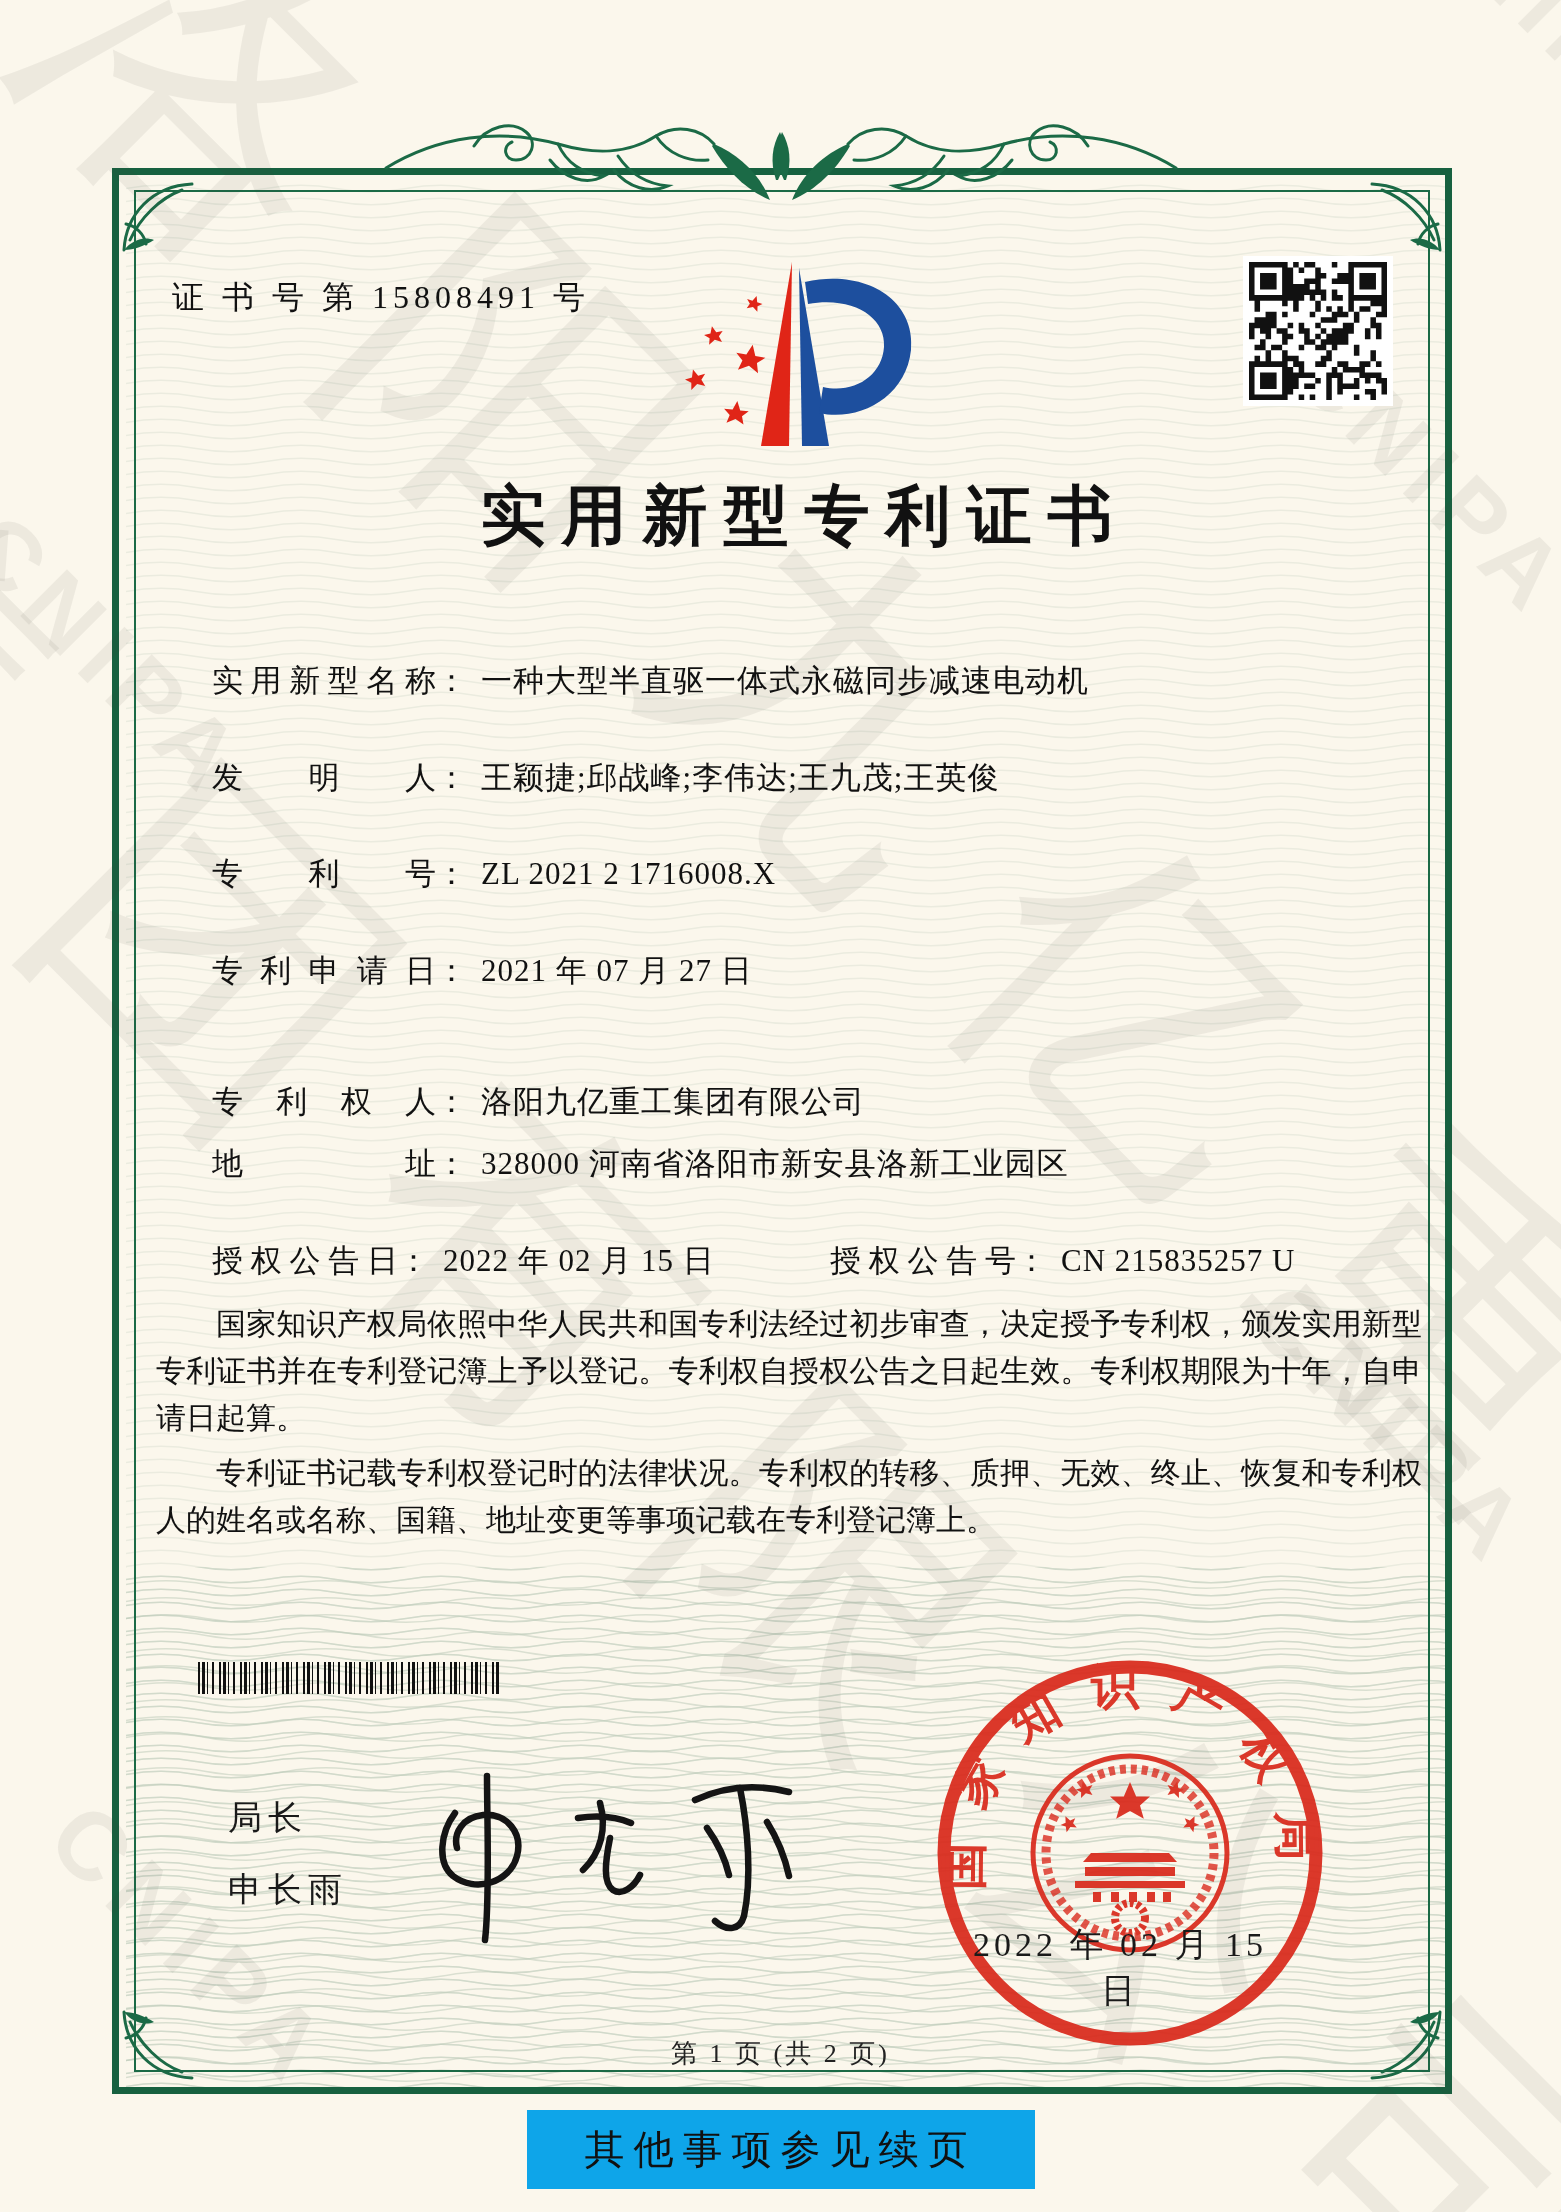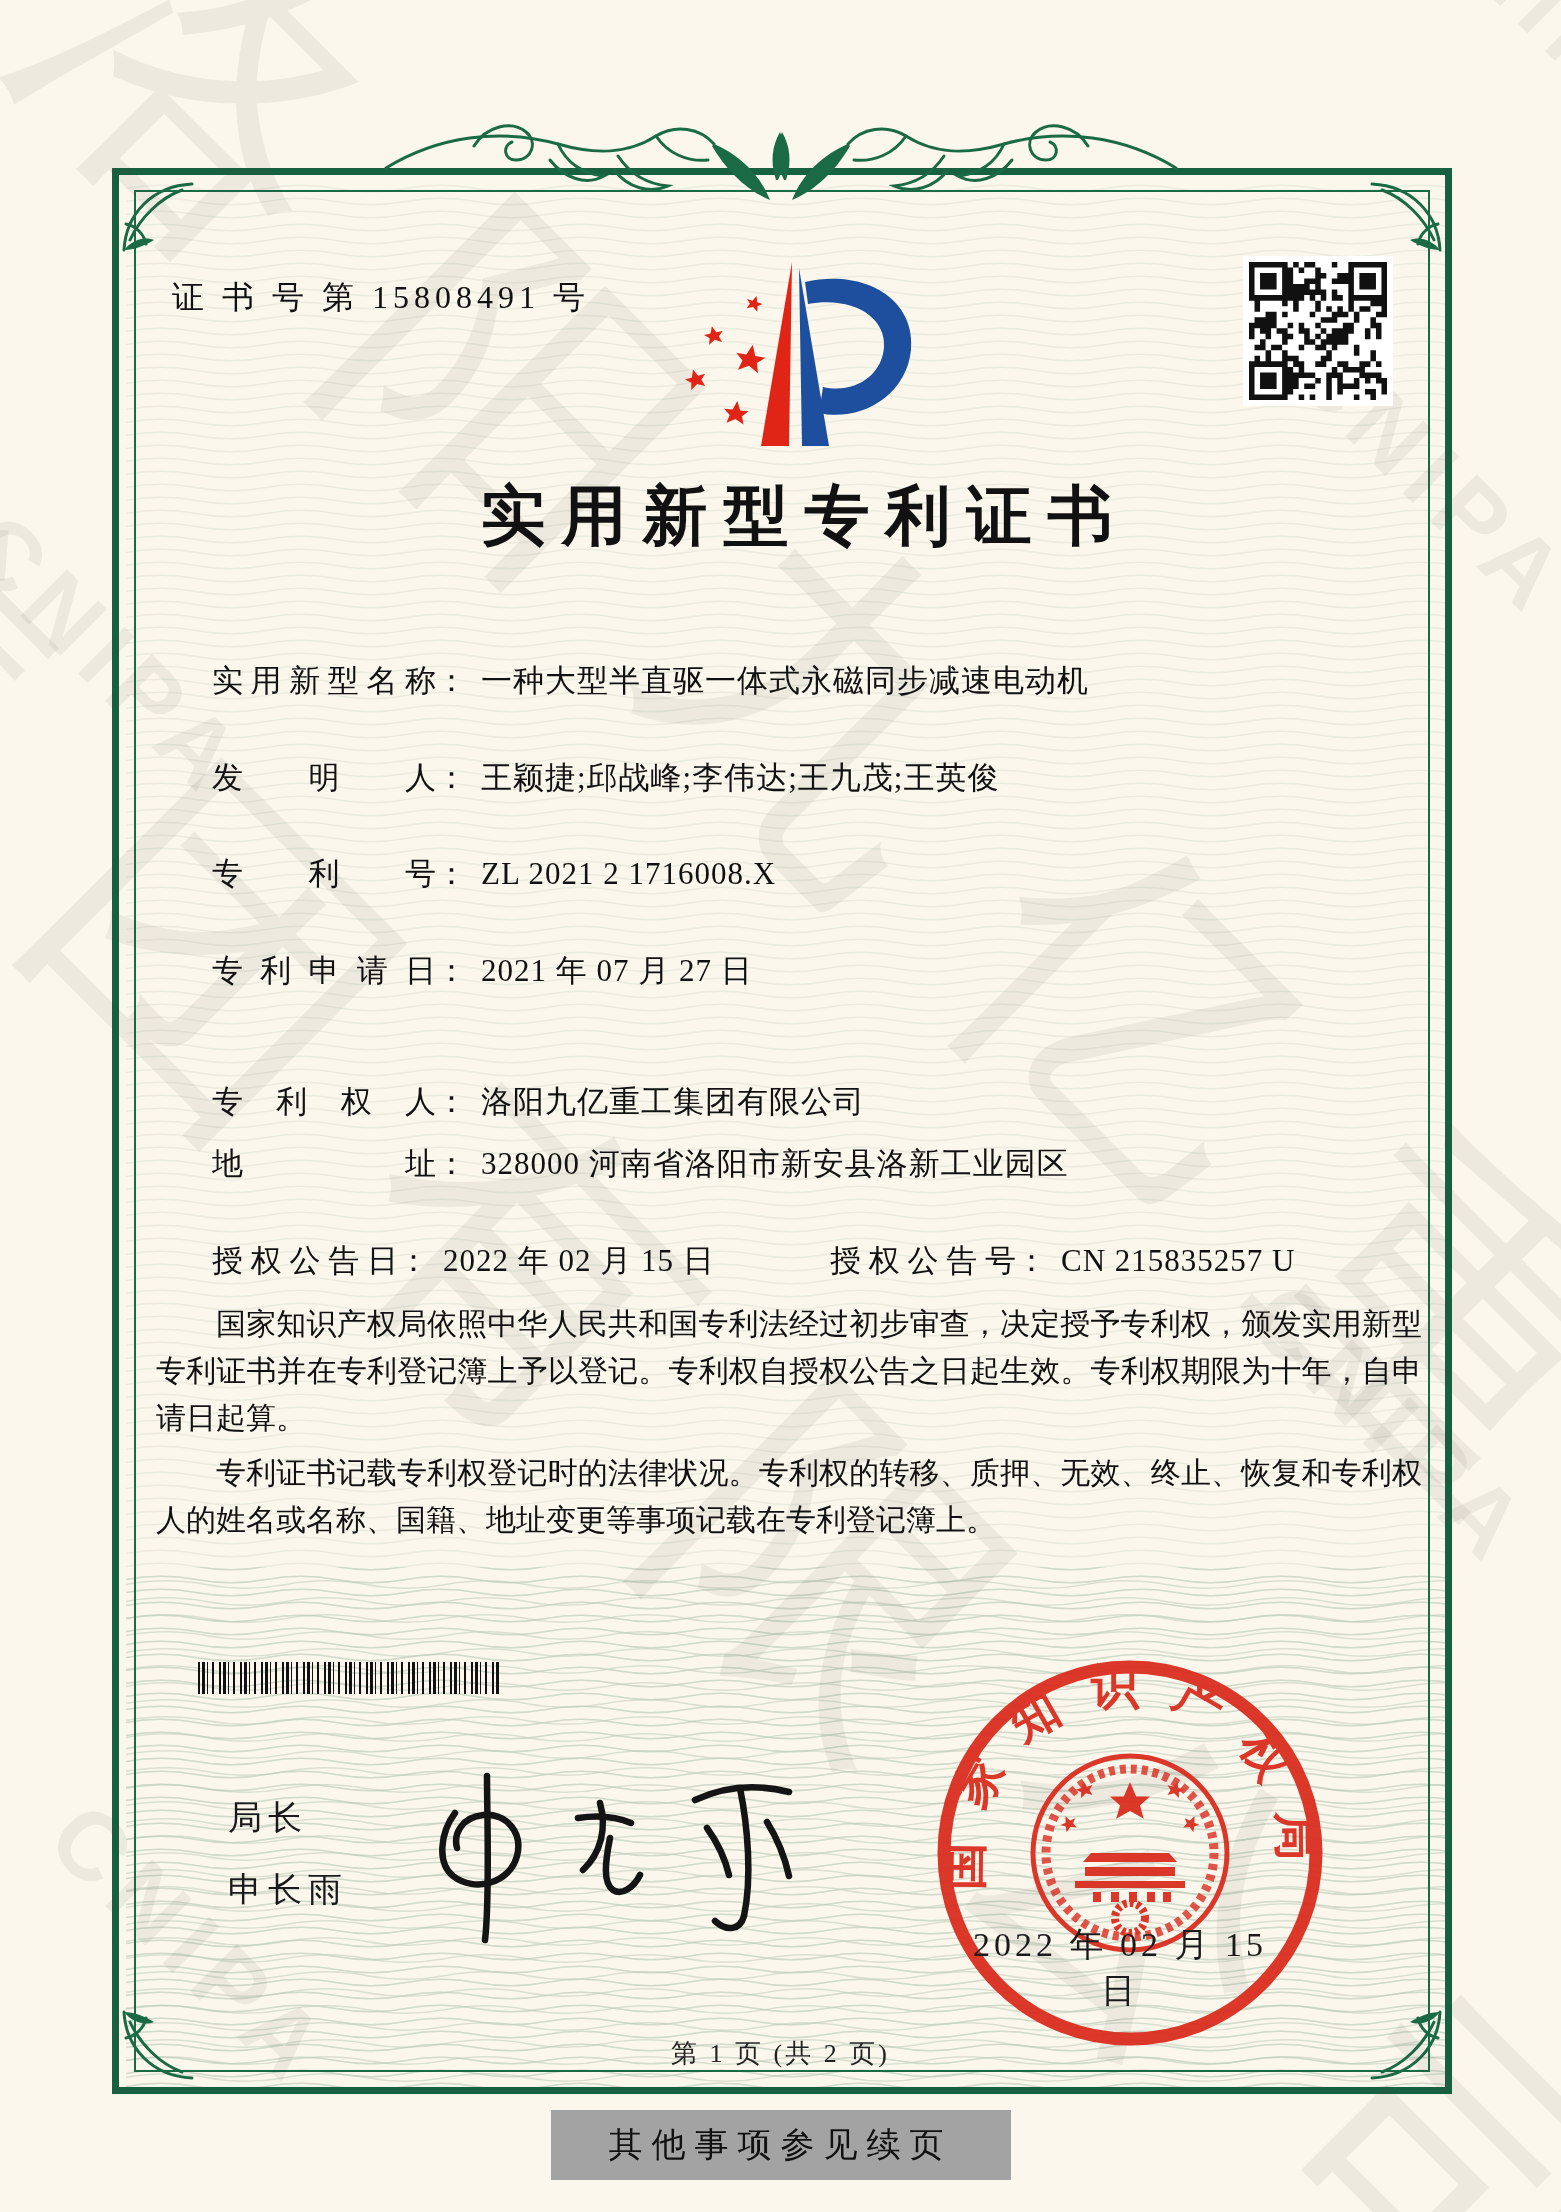--- a/index.html
+++ b/index.html
@@ -52,22 +52,22 @@
   .officer div{margin-bottom:26px;}
   .signature{position:absolute;left:395px;top:1758px;}
   .sig-stroke{fill:none;stroke:#141414;stroke-width:6.5;stroke-linecap:round;stroke-linejoin:round;}
 
   .seal{position:absolute;left:933px;top:1656px;width:394px;height:394px;mix-blend-mode:multiply;opacity:.93;}
   .seal-red{fill:#d9281b;}
   .seal-date{position:absolute;left:955px;top:1922px;width:330px;text-align:center;font-size:34px;
              letter-spacing:4px;color:#1a1a1a;z-index:5;}
 
   .page-info{position:absolute;left:0;right:0;top:2036px;text-align:center;font-size:26px;letter-spacing:3px;color:#222;}
-  .continuation{position:absolute;left:50%;transform:translateX(-50%);top:2110px;background:#a3a3a3;
-                padding:12px 58px;font-size:34px;letter-spacing:9px;z-index:5;}
+  .continuation{position:absolute;left:50%;transform:translateX(-50%);top:2110px;background:#0ea5e9;
+                padding:12px 58px;font-size:40px;letter-spacing:9px;z-index:5;}
 </style>
 </head>
 <body>
 
 <div class="page">
 
   <svg class="guilloche" width="1320" height="1906">
     <defs>
       <pattern id="wv1" width="140" height="13" patternUnits="userSpaceOnUse">
         <path d="M0 6.5 Q 35 0 70 6.5 T 140 6.5" fill="none" stroke="#c9d4c4" stroke-width="1.4"></path>

